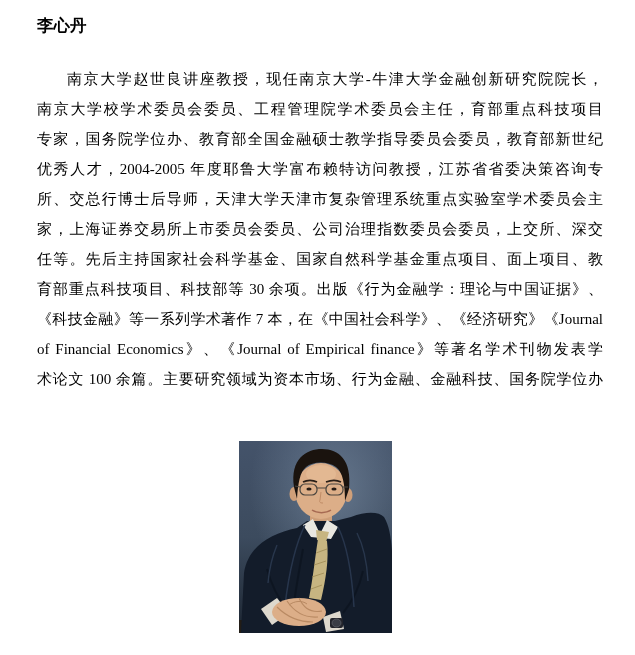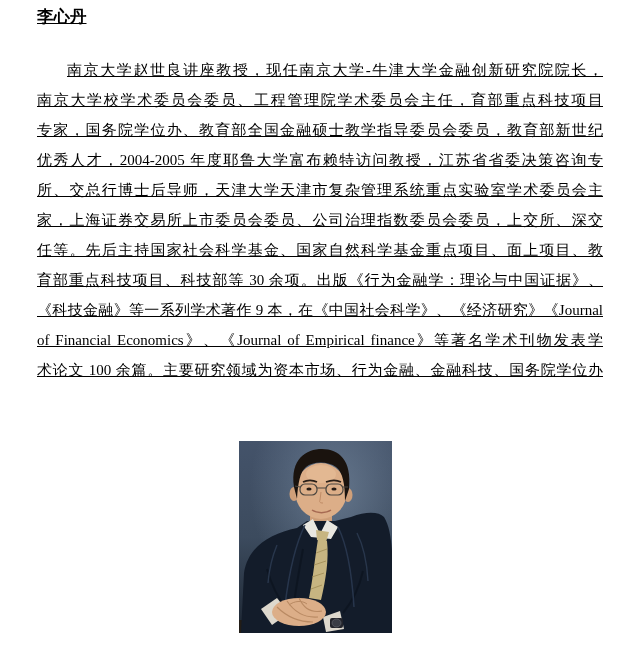--- a/index.html
+++ b/index.html
@@ -4,21 +4,21 @@
 <style>
   html, body { margin: 0; padding: 0; }
   body {
     width: 635px; height: 655px;
     background: #ffffff;
     color: #000000;
     font-family: "Liberation Serif", "DejaVu Serif", serif;
     overflow: hidden;
   }
   .page { width: 635px; height: 655px; position: relative; }
-  .doc { padding-left: 37px; padding-top: 1px; width: 566px; text-decoration: underline; }
+  .doc { padding-left: 37px; padding-top: 10px; width: 566px; }
   .title {
     margin: 0;
     font-size: 16.5px;
     font-weight: bold;
     line-height: 30px;
     height: 30px;
     font-family: "Liberation Sans", "DejaVu Sans", sans-serif;
   }
   .para { width: 566px; }
   .line {
@@ -49,21 +49,21 @@
     <h1 class="title">李心丹</h1>
     <div class="para">
         <div class="line first">南京大学赵世良讲座教授，现任南京大学-牛津大学金融创新研究院院长，</div>
         <div class="line">南京大学校学术委员会委员、工程管理院学术委员会主任，育部重点科技项目</div>
         <div class="line">专家，国务院学位办、教育部全国金融硕士教学指导委员会委员，教育部新世纪</div>
         <div class="line">优秀人才，2004-2005 年度耶鲁大学富布赖特访问教授，江苏省省委决策咨询专</div>
         <div class="line">所、交总行博士后导师，天津大学天津市复杂管理系统重点实验室学术委员会主</div>
         <div class="line">家，上海证券交易所上市委员会委员、公司治理指数委员会委员，上交所、深交</div>
         <div class="line">任等。先后主持国家社会科学基金、国家自然科学基金重点项目、面上项目、教</div>
         <div class="line">育部重点科技项目、科技部等 30 余项。出版《行为金融学：理论与中国证据》、</div>
-        <div class="line">《科技金融》等一系列学术著作 9 本，在《中国社会科学》、《经济研究》《Journal</div>
+        <div class="line">《科技金融》等一系列学术著作 7 本，在《中国社会科学》、《经济研究》《Journal</div>
         <div class="line">of Financial Economics》、《Journal of Empirical finance》等著名学术刊物发表学</div>
         <div class="line">术论文 100 余篇。主要研究领域为资本市场、行为金融、金融科技、国务院学位办</div>
       </div>
   </div>
 
   <div class="photo-wrap">
     <svg width="153" height="192" viewBox="0 0 153 192" xmlns="http://www.w3.org/2000/svg">
       <defs>
         <linearGradient id="bgG" x1="0" y1="0" x2="0" y2="1">
           <stop offset="0" stop-color="#44536a"></stop>

